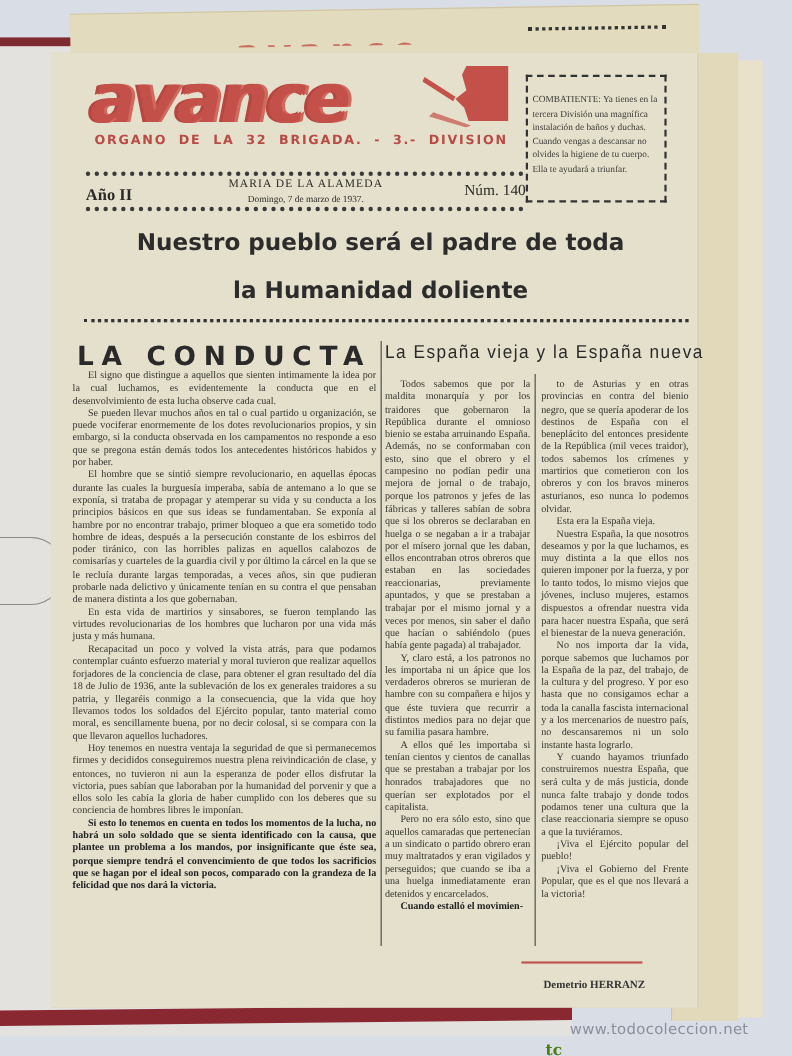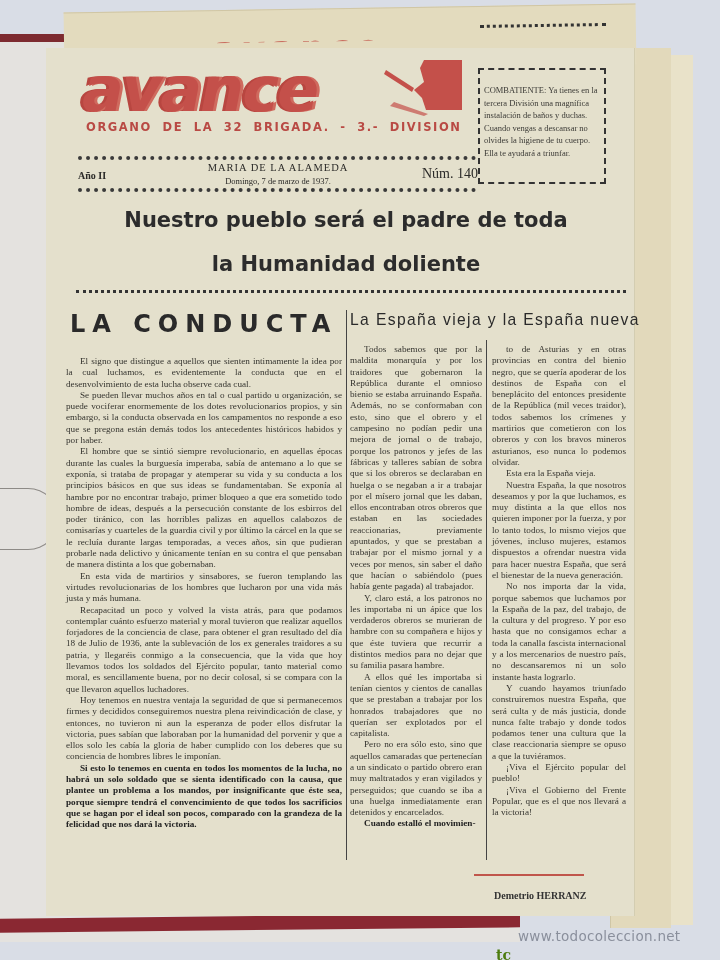--- a/index.html
+++ b/index.html
@@ -61,21 +61,21 @@
   }
   .notice {
     position:absolute; left:432px; top:20px; width:128px; height:116px;
     border:2px dashed #333; padding:14px 4px 4px 4px; box-sizing:border-box;
     font-size:8.5px; line-height:12.5px; text-align:left; color:#3b3a36;
   }
   .zig {
     position:absolute; height:0; border-top:4px dotted #3a3a3a;
   }
   .issue-row { position:absolute; left:32px; top:114px; width:400px; height:30px; }
-  .issue-year { position:absolute; left:0; top:8px; font-size:10px; font-weight:bold; }
+  .issue-year { position:absolute; left:0; top:8px; font-size:15px; font-weight:bold; }
   .issue-place { position:absolute; left:120px; top:0; width:160px; text-align:center; font-size:10.5px; letter-spacing:1px; }
   .issue-date { position:absolute; left:120px; top:14px; width:160px; text-align:center; font-size:8.5px; }
   .issue-num { position:absolute; right:0; top:4px; font-size:14px; }
   .headline {
     position:absolute; left:20px; top:150px; width:560px; text-align:center;
     font-family:"DejaVu Sans", sans-serif; font-weight:bold; font-size:21px;
     line-height:44px; color:#2c2c2c;
   }
   .star-rule {
     position:absolute; left:30px; top:242px; width:550px; height:0;
@@ -156,21 +156,21 @@
     <div>la Humanidad doliente</div>
   </div>
   <div class="star-rule"></div>
 
   <div class="col1-title">LA CONDUCTA</div>
   <div class="col2-title">La España vieja y la España nueva</div>
 
   <div class="vrule" style="left:300px; top:262px; height:550px;"></div>
   <div class="vrule" style="left:440px; top:292px; height:520px;"></div>
 
-  <div class="col" style="left:20px; top:308px; width:276px;">
+  <div class="col" style="left:20px; top:288px; width:276px;">
     <p>El signo que distingue a aquellos que sienten intimamente la idea por la cual luchamos, es evidentemente la conducta que en el desenvolvimiento de esta lucha observe cada cual.</p>
     <p>Se pueden llevar muchos años en tal o cual partido u organización, se puede vociferar enormemente de los dotes revolucionarios propios, y sin embargo, si la conducta observada en los campamentos no responde a eso que se pregona están demás todos los antecedentes históricos habidos y por haber.</p>
     <p>El hombre que se sintió siempre revolucionario, en aquellas épocas durante las cuales la burguesía imperaba, sabía de antemano a lo que se exponía, si trataba de propagar y atemperar su vida y su conducta a los principios básicos en que sus ideas se fundamentaban. Se exponía al hambre por no encontrar trabajo, primer bloqueo a que era sometido todo hombre de ideas, después a la persecución constante de los esbirros del poder tiránico, con las horribles palizas en aquellos calabozos de comisarías y cuarteles de la guardia civil y por último la cárcel en la que se le recluía durante largas temporadas, a veces años, sin que pudieran probarle nada delictivo y únicamente tenían en su contra el que pensaban de manera distinta a los que gobernaban.</p>
     <p>En esta vida de martirios y sinsabores, se fueron templando las virtudes revolucionarias de los hombres que lucharon por una vida más justa y más humana.</p>
     <p>Recapacitad un poco y volved la vista atrás, para que podamos contemplar cuánto esfuerzo material y moral tuvieron que realizar aquellos forjadores de la conciencia de clase, para obtener el gran resultado del día 18 de Julio de 1936, ante la sublevación de los ex generales traidores a su patria, y llegaréis conmigo a la consecuencia, que la vida que hoy llevamos todos los soldados del Ejército popular, tanto material como moral, es sencillamente buena, por no decir colosal, si se compara con la que llevaron aquellos luchadores.</p>
     <p>Hoy tenemos en nuestra ventaja la seguridad de que si permanecemos firmes y decididos conseguiremos nuestra plena reivindicación de clase, y entonces, no tuvieron ni aun la esperanza de poder ellos disfrutar la victoria, pues sabían que laboraban por la humanidad del porvenir y que a ellos solo les cabía la gloria de haber cumplido con los deberes que su conciencia de hombres libres le imponían.</p>
     <p class="b">Si esto lo tenemos en cuenta en todos los momentos de la lucha, no habrá un solo soldado que se sienta identificado con la causa, que plantee un problema a los mandos, por insignificante que éste sea, porque siempre tendrá el convencimiento de que todos los sacrificios que se hagan por el ideal son pocos, comparado con la grandeza de la felicidad que nos dará la victoria.</p>
   </div>
 
   <div class="col" style="left:304px; top:296px; width:132px;">

